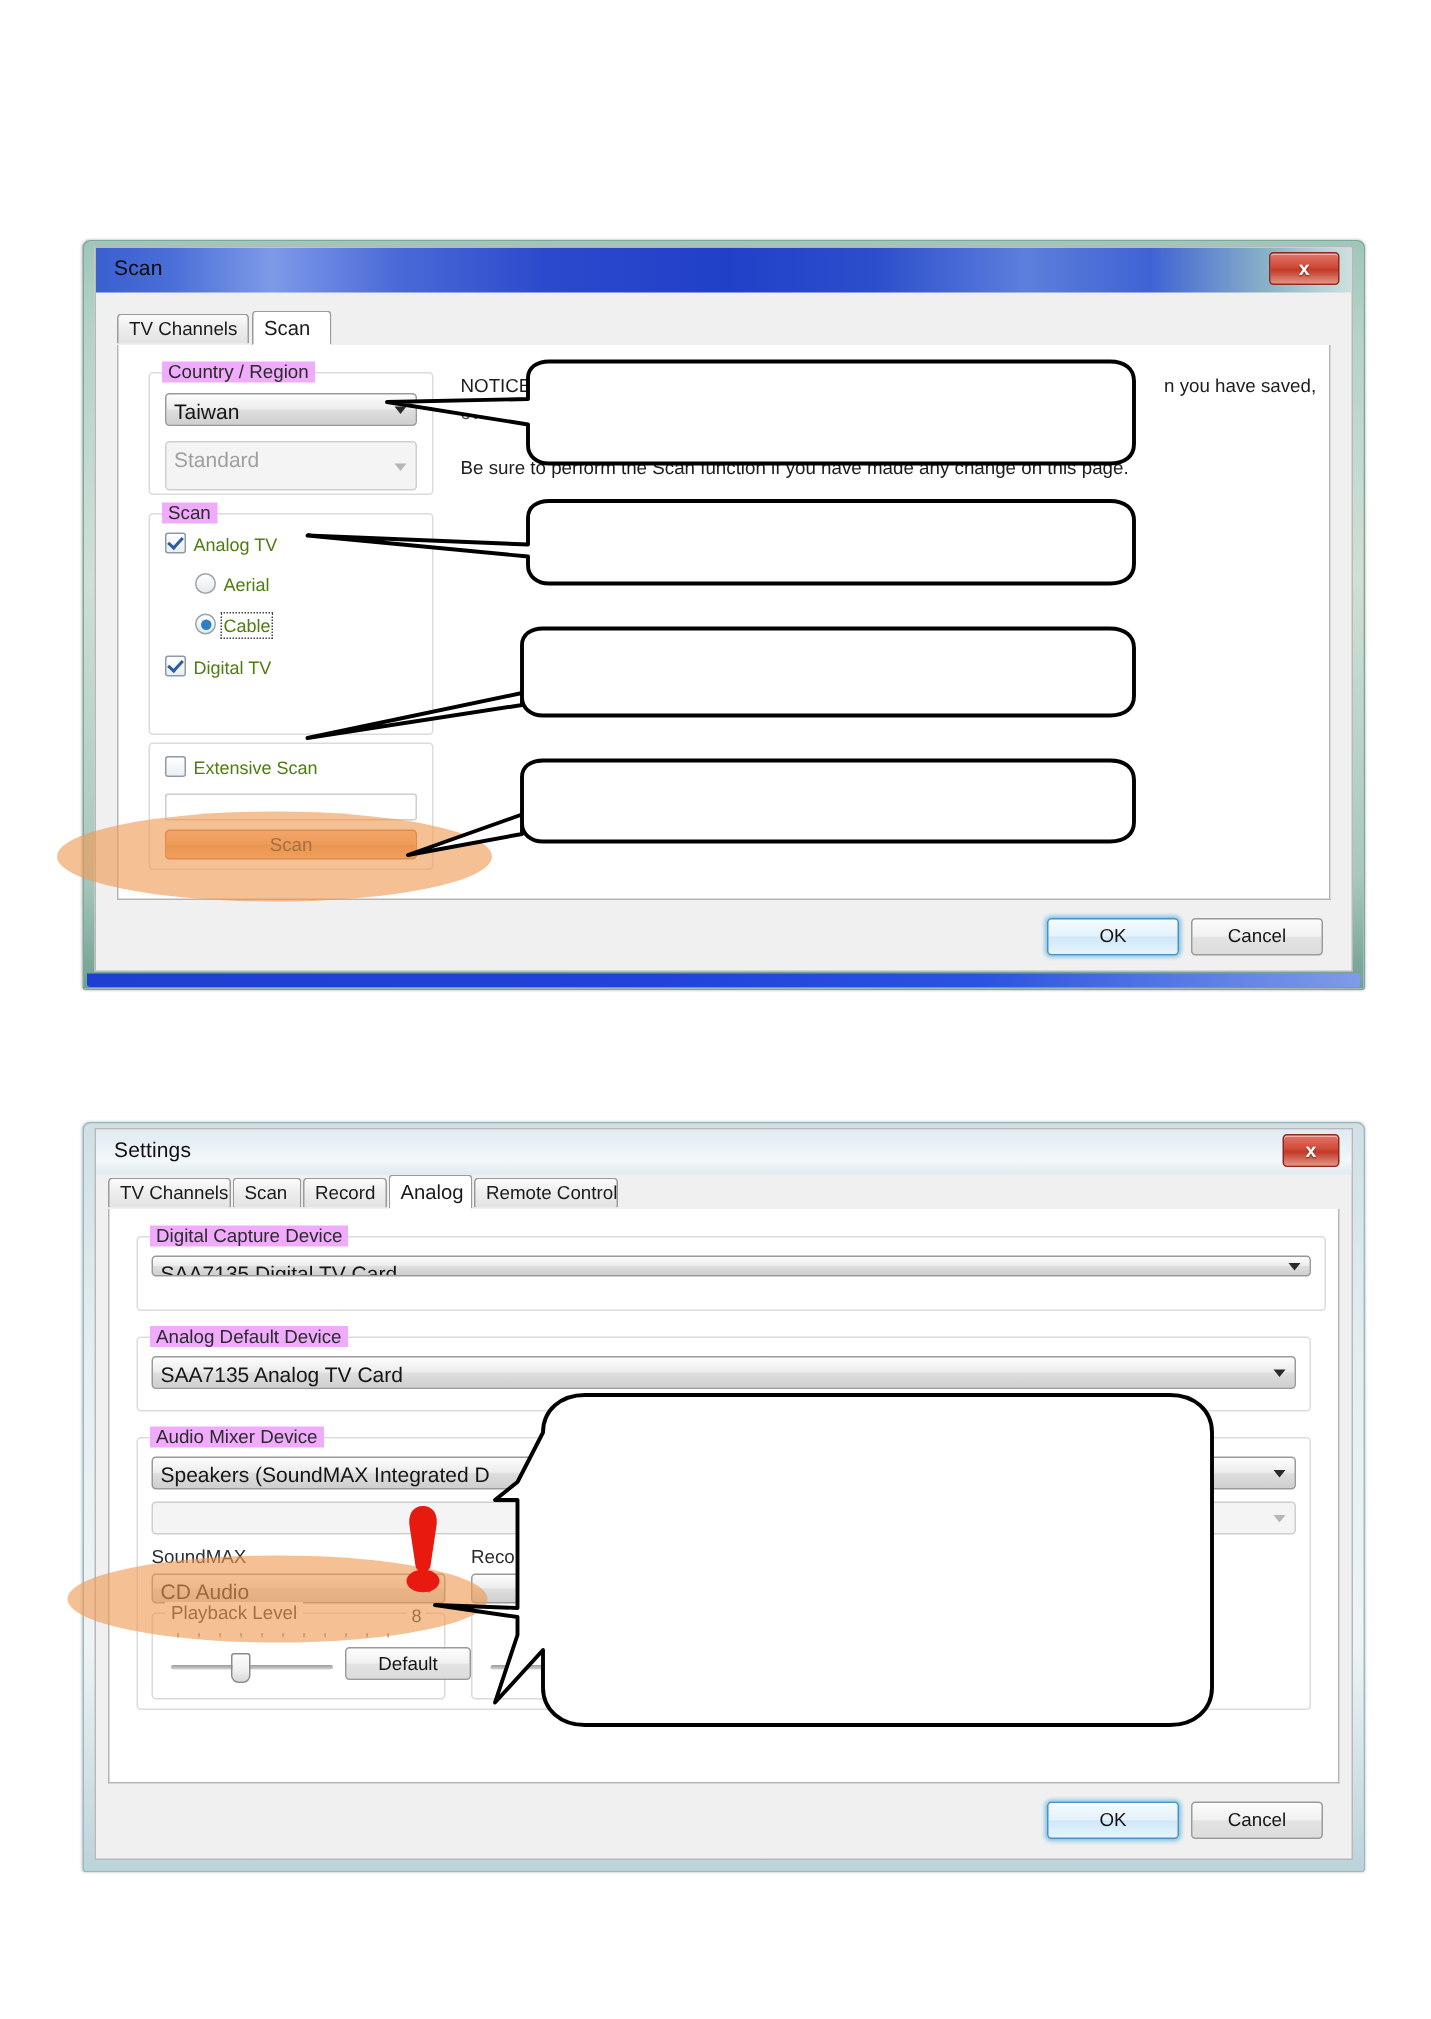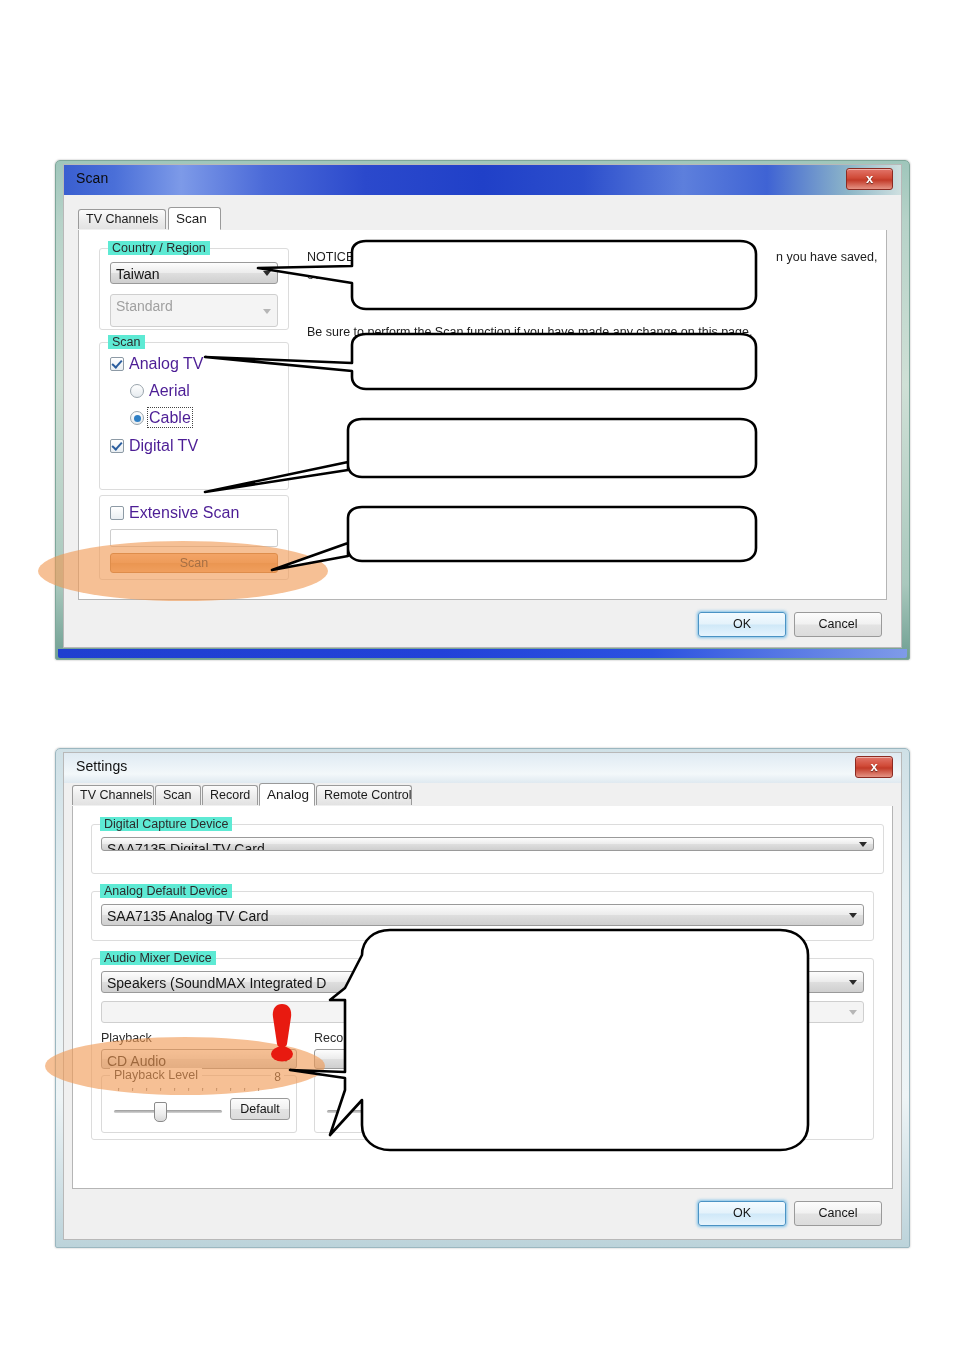--- a/index.html
+++ b/index.html
@@ -133,21 +133,21 @@
   .group {
     position: absolute;
     border: 1px solid #dcdcdc;
     border-radius: 3px;
     box-sizing: border-box;
   }
   .group-label {
     position: absolute;
     top: -8px;
     left: 8px;
-    background: #5eead4;
+    background: #f0abfc;
     padding: 0 4px;
     font-size: 12.5px;
     color: #2b2b2b;
     white-space: nowrap;
   }
 
   
   .combo {
     position: absolute;
     box-sizing: border-box;
@@ -182,22 +182,22 @@
   .textbox {
     position: absolute;
     box-sizing: border-box;
     background: #ffffff;
     border: 1px solid #cdcdcd;
     border-radius: 2px;
   }
 
   .checkrow {
     position: absolute;
-    font-size: 16px;
-    color: #4c1d95;
+    font-size: 12px;
+    color: #4d7c0f;
     white-space: nowrap;
     cursor: pointer;
   }
   .cbox {
     display: inline-block;
     width: 12px; height: 12px;
     border: 1px solid #8d9aa5;
     border-radius: 2px;
     background: linear-gradient(180deg,#ffffff 0%, #e9eef2 100%);
     vertical-align: -2px;
@@ -358,21 +358,21 @@
         </div>
         <div class="textbox" style="left:10px; top:33px; width:168px; height:18px;">
           <span style="font-size:11px;color:#333;padding-left:4px;display:inline-block;"></span>
         </div>
         <div class="btn orange-btn" style="left:10px; top:57px; width:168px; height:20px; line-height:19px;">Scan</div>
       </div>
 
       <div class="static-note" style="left:228px; top:20px;">NOTICE: C</div>
       <div class="static-note" style="left:697px; top:20px;">n you have saved,</div>
       <div class="static-note" style="left:228px; top:38px; color:#4a4a4a;">over it.</div>
-      <div class="static-note" style="left:228px; top:75px;margin-top:20px;">Be sure to perform the  Scan  function if you have made any change on this page.</div>
+      <div class="static-note" style="left:228px; top:75px;">Be sure to perform the  Scan  function if you have made any change on this page.</div>
     </div>
 
     <div class="btn default-btn" style="left:634px; top:447px; width:88px; height:25px; line-height:23px;">OK</div>
     <div class="btn" style="left:730px; top:447px; width:88px; height:25px; line-height:23px;">Cancel</div>
   </div>
 </div>
 
 <div class="win" style="left:55px; top:748px; width:855px; height:500px;">
 
   <div class="win-frame frame-settings"></div>
@@ -418,38 +418,38 @@
         <div class="combo" style="left:9px; top:12px; right:9px; height:22px;">
           <span>Speakers (SoundMAX Integrated D</span>
           <span class="arrow"></span>
         </div>
 
         <div class="combo disabled" style="left:9px; top:42px; right:9px; height:22px;">
           <span></span>
           <span class="arrow"></span>
         </div>
 
-        <div style="position:absolute; left:9px; top:72px; font-size:12.5px; color:#2b2b2b;">Playback</div>
+        <div style="position:absolute; left:9px; top:72px; font-size:12.5px; color:#2b2b2b;">SoundMAX</div>
         <div class="combo" style="left:9px; top:90px; width:196px; height:20px;">
           <span>CD Audio</span>
           <span class="arrow"></span>
         </div>
 
         <div style="position:absolute; left:222px; top:72px; font-size:12.5px; color:#2b2b2b;">Record</div>
         <div class="combo" style="left:222px; top:90px; width:196px; height:20px;">
           <span class="arrow"></span>
         </div>
 
         <div class="group" style="left:9px; top:116px; width:196px; height:58px; border-color:#dadada;">
           <div class="group-label" style="background:#fff;">Playback Level</div>
           <div style="position:absolute; right:12px; top:-6px; background:#fff; padding:0 3px; font-size:12px; color:#2b2b2b;">8</div>
           <div class="slider-ticks" style="left:14px; top:12px;">' ' ' ' ' ' ' ' ' ' '</div>
           <div class="slider-track" style="left:12px; top:34px; width:108px;"></div>
           <div class="slider-thumb" style="left:52px; top:26px;"></div>
-          <div class="btn" style="left:128px; top:22px; width:60px; height:22px; line-height:20px;">Default</div>
+          <div class="btn" style="left:128px; top:22px; width:84px; height:22px; line-height:20px;">Default</div>
         </div>
 
         <div class="group" style="left:222px; top:116px; width:196px; height:58px; border-color:#dadada;">
           <div class="slider-track" style="left:12px; top:34px; width:108px;"></div>
         </div>
       </div>
     </div>
 
     <div class="btn default-btn" style="left:634px; top:448px; width:88px; height:25px; line-height:23px;">OK</div>
     <div class="btn" style="left:730px; top:448px; width:88px; height:25px; line-height:23px;">Cancel</div>

